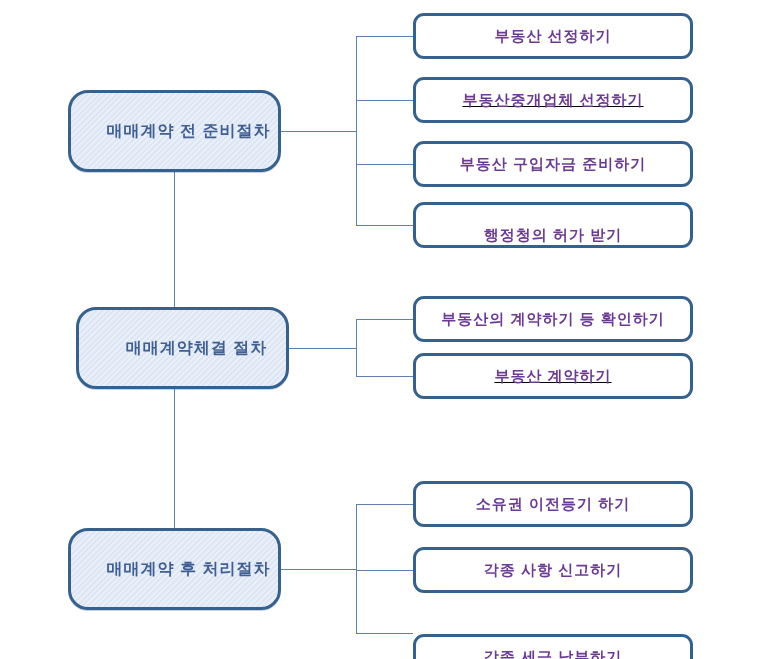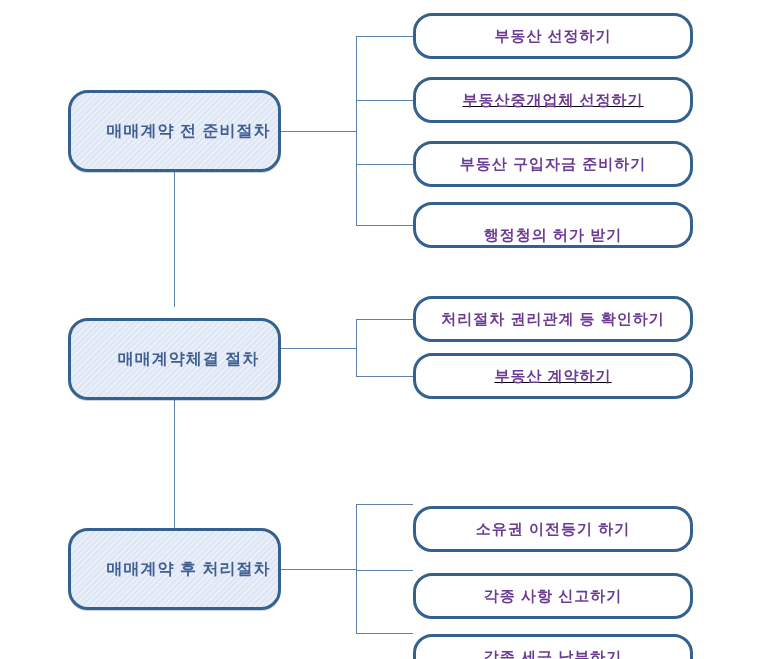--- a/index.html
+++ b/index.html
@@ -28,21 +28,21 @@
     display:flex;align-items:center;justify-content:center;
     box-shadow:0 1px 0 rgba(46,81,129,.25);
     cursor:pointer;
     padding-left:28px;
   }
   .lbox span{
     color:var(--left-text);font-weight:bold;font-size:16px;letter-spacing:1px;white-space:nowrap;
   }
   .rbox{
     position:absolute;left:413px;width:280px;height:46px;
-    border:3px solid var(--box-border);border-radius:19px;
+    border:3px solid var(--box-border);border-radius:11px;
     background:#ffffff;
     display:flex;align-items:center;justify-content:center;
     cursor:pointer;
   }
   .rbox span{
     color:var(--right-text);font-weight:bold;font-size:15px;letter-spacing:1px;white-space:nowrap;
   }
 </style>
 </head>
 <body>
@@ -66,50 +66,50 @@
 
   <div class="line hline" style="left:281px;top:569px;width:75px;"></div>
   <div class="line vline" style="left:356px;top:504px;height:129px;"></div>
   <div class="line hline" style="left:356px;top:504px;width:57px;"></div>
   <div class="line hline" style="left:356px;top:570px;width:57px;"></div>
   <div class="line hline" style="left:356px;top:633px;width:57px;"></div>
 
   <div class="lbox" style="top:90px;">
     <span>매매계약 전 준비절차</span>
   </div>
-  <div class="lbox" style="top:318px;">
+  <div class="lbox" style="top:307px;margin-left:8px;">
     <span>매매계약체결 절차</span>
   </div>
   <div class="lbox" style="top:528px;text-align:right;">
     <span>매매계약 후 처리절차</span>
   </div>
 
   <div class="rbox" style="top:13px;">
     <span>부동산 선정하기</span>
   </div>
   <div class="rbox" style="top:77px;text-decoration:underline;">
     <span>부동산중개업체 선정하기</span>
   </div>
   <div class="rbox" style="top:141px;align-items:center;">
     <span>부동산 구입자금 준비하기</span>
   </div>
   <div class="rbox" style="top:202px;align-items:flex-end;">
     <span>행정청의 허가 받기</span>
   </div>
 
   <div class="rbox" style="top:296px;">
-    <span>처리절차 권리관계 등 확인하기</span>
+    <span>부동산의 계약하기 등 확인하기</span>
   </div>
   <div class="rbox" style="top:353px;text-decoration:underline;">
     <span>부동산 계약하기</span>
   </div>
 
-  <div class="rbox" style="top:481px;margin-top:25px;">
+  <div class="rbox" style="top:481px;">
     <span>소유권 이전등기 하기</span>
   </div>
-  <div class="rbox" style="top:573px;">
+  <div class="rbox" style="top:547px;">
     <span>각종 사항 신고하기</span>
   </div>
   <div class="rbox" style="top:634px;">
     <span>각종 세금 납부하기</span>
   </div>
 
 </div>
 
 </body></html>

